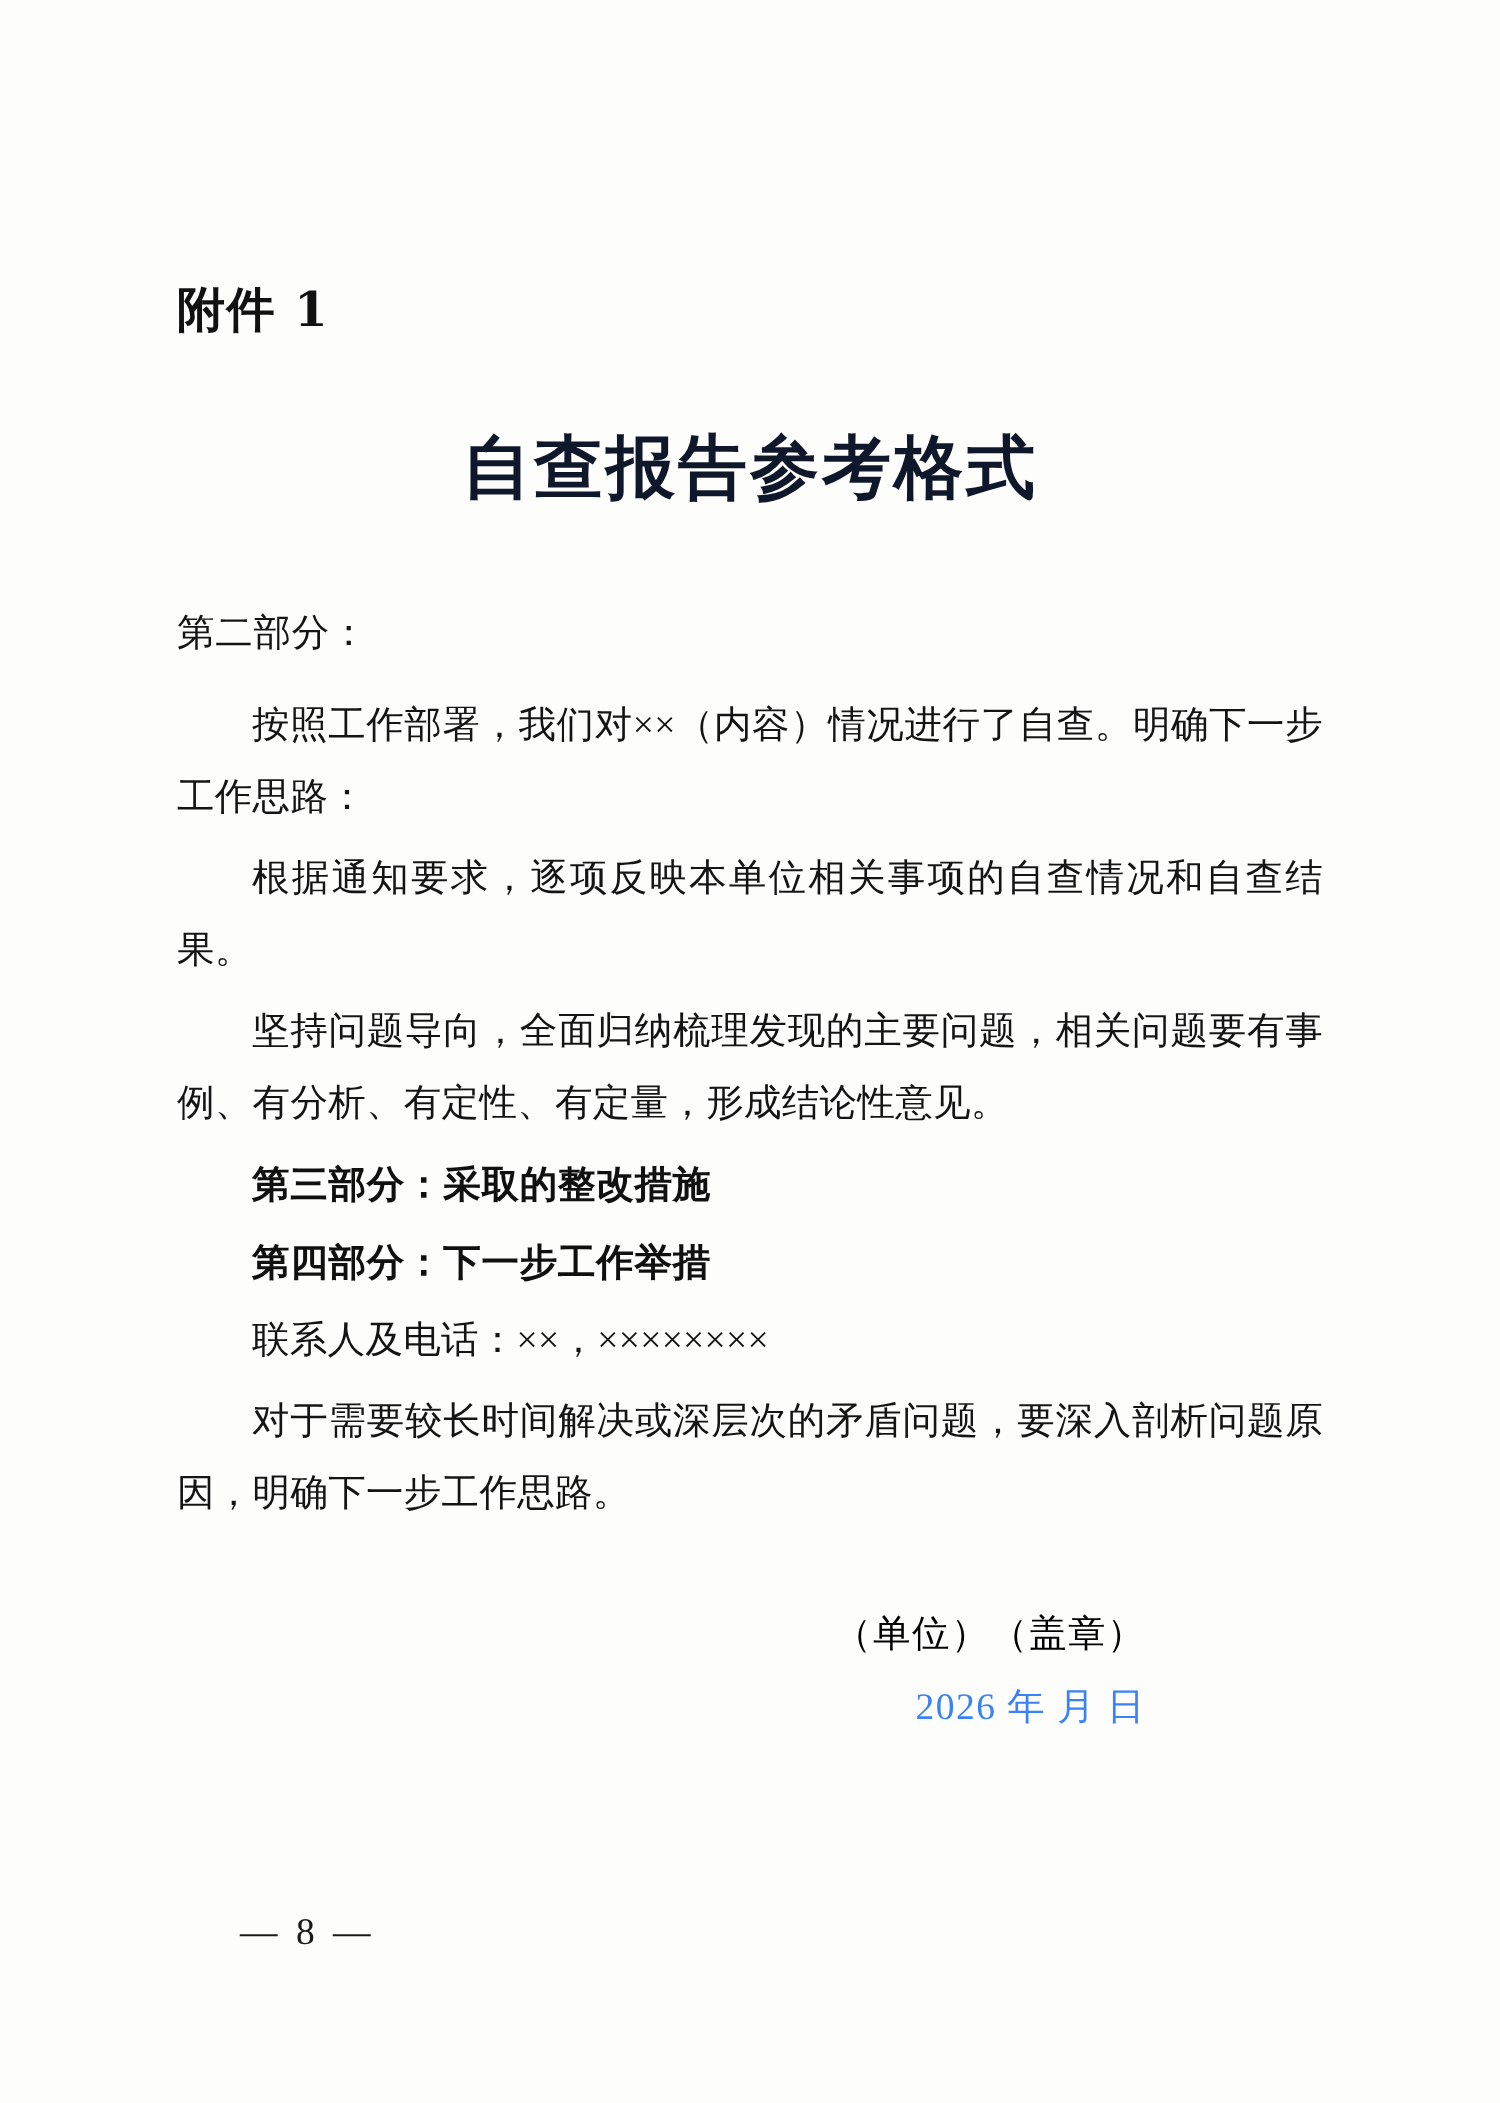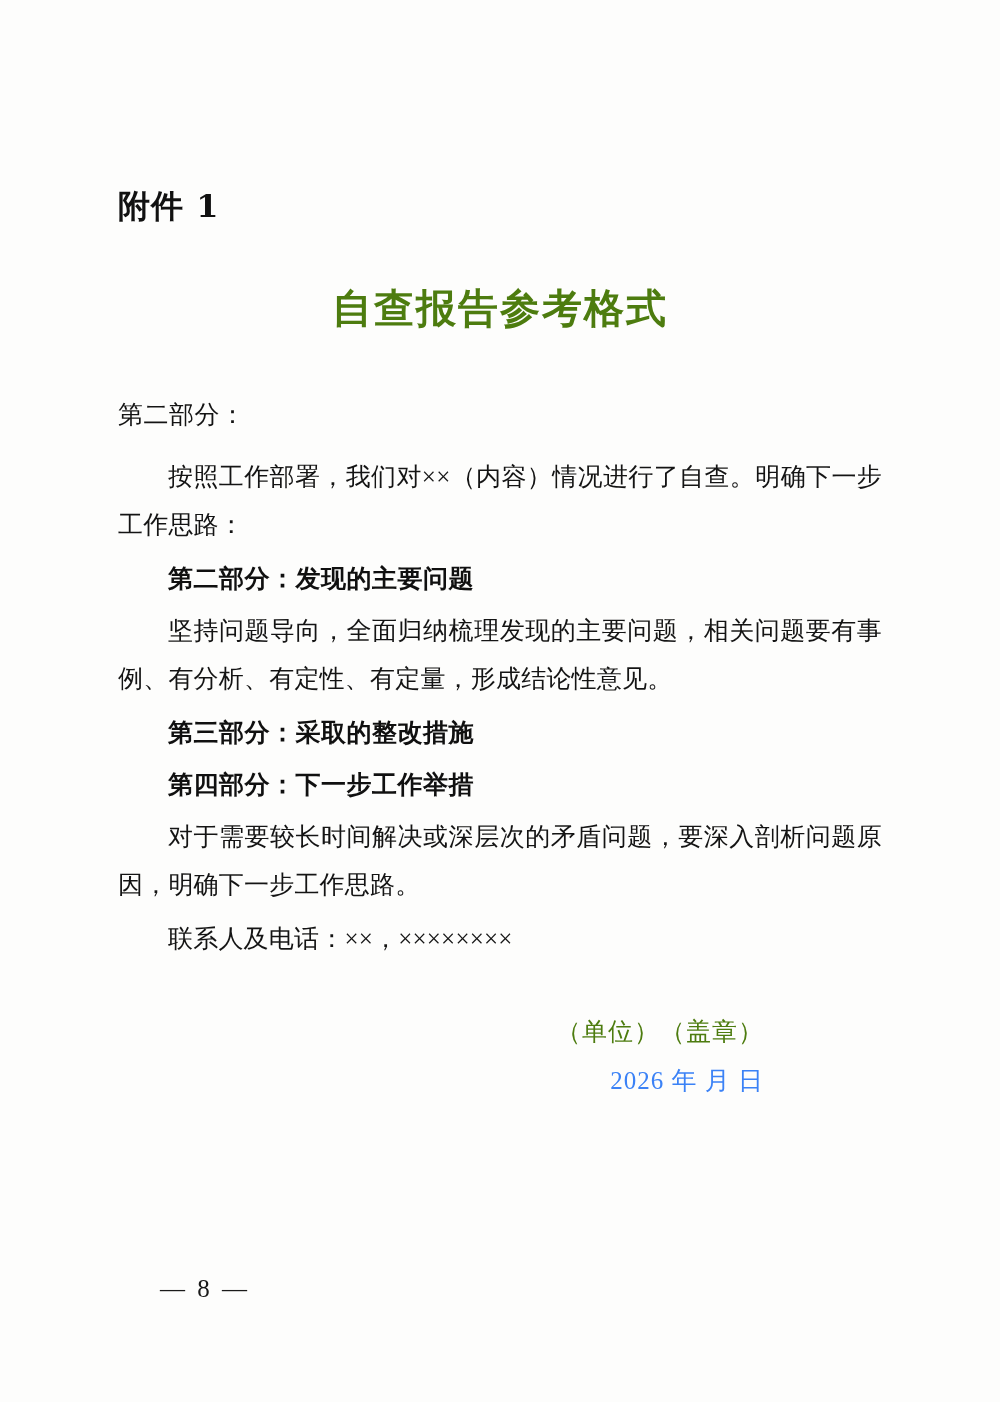--- a/index.html
+++ b/index.html
@@ -34,23 +34,23 @@
     font-weight: 700;
     font-size: 32px;
     letter-spacing: 1px;
     color: #111;
     margin: 0 0 52px 0;
   }
   .doc-title {
     text-align: center;
     font-family: "DejaVu Serif", "Liberation Serif", serif;
     font-weight: 700;
-    font-size: 40px;
+    font-size: 46px;
     letter-spacing: 2px;
-    color: #4d7c0f;
+    color: #0f172a;
     margin: 0 0 62px 0;
   }
   .addressee {
     font-size: 25px;
     letter-spacing: 0.5px;
     margin: 0 0 22px 0;
     color: #141414;
   }
   p.body-par {
     font-size: 25px;
@@ -73,21 +73,21 @@
   }
   .signature {
     margin-top: 52px;
     text-align: right;
     padding-right: 118px;
   }
   .sign-unit {
     font-size: 25px;
     letter-spacing: 1px;
     margin-bottom: 16px;
-    color: #4d7c0f;
+    color: #000000;
   }
   .sign-date {
     font-size: 25px;
     letter-spacing: 1px;
     color: #3b82f6;
   }
   .page-number {
     position: absolute;
     left: 160px;
     top: 1275px;
@@ -104,30 +104,30 @@
   <div class="content">
 
     <div class="attachment-label">附件 1</div>
 
     <h1 class="doc-title">自查报告参考格式</h1>
 
     <div class="addressee">第二部分：</div>
 
     <p class="body-par">按照工作部署，我们对××（内容）情况进行了自查。明确下一步工作思路：</p>
 
+    <p class="body-par">根据通知要求，逐项反映本单位相关事项的自查情况和自查结果。</p>
 
-    <p class="section-head">第二部分：发现的主要问题</p>
     <p class="body-par">坚持问题导向，全面归纳梳理发现的主要问题，相关问题要有事例、有分析、有定性、有定量，形成结论性意见。</p>
 
     <p class="section-head">第三部分：采取的整改措施</p>
 
     <p class="section-head">第四部分：下一步工作举措</p>
+    <p class="body-par">联系人及电话：××，××××××××</p>
+
     <p class="body-par">对于需要较长时间解决或深层次的矛盾问题，要深入剖析问题原因，明确下一步工作思路。</p>
-
-    <p class="body-par">联系人及电话：××，××××××××</p>
 
     <div class="signature">
       <div class="sign-unit">（单位）（盖章）</div>
       <div class="sign-date">2026 年    月    日</div>
     </div>
 
   </div>
 
   <div class="page-number">— 8 —</div>
 </div>

